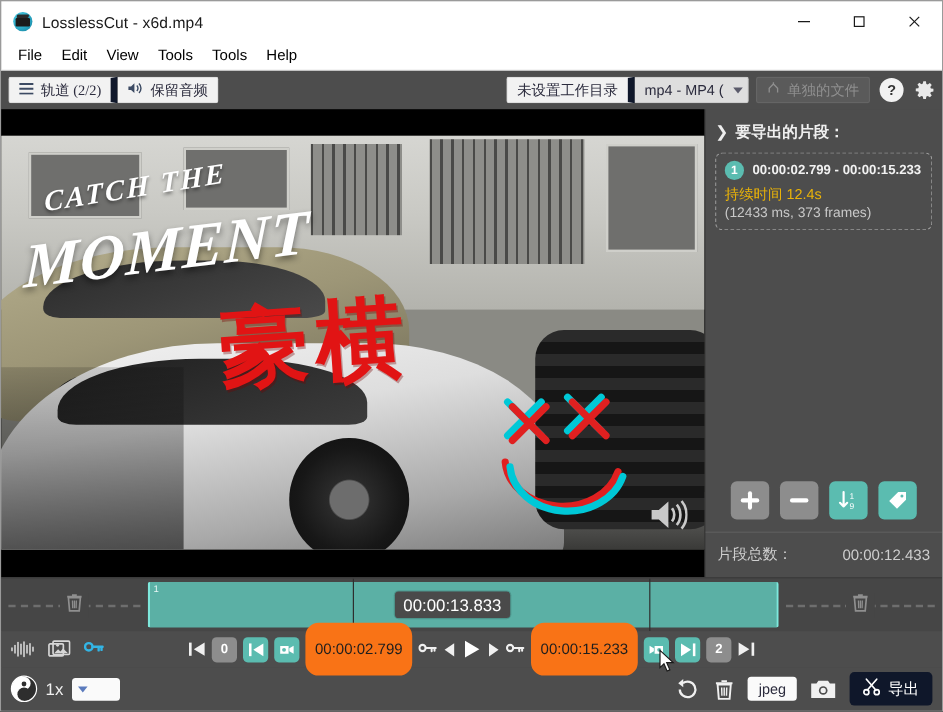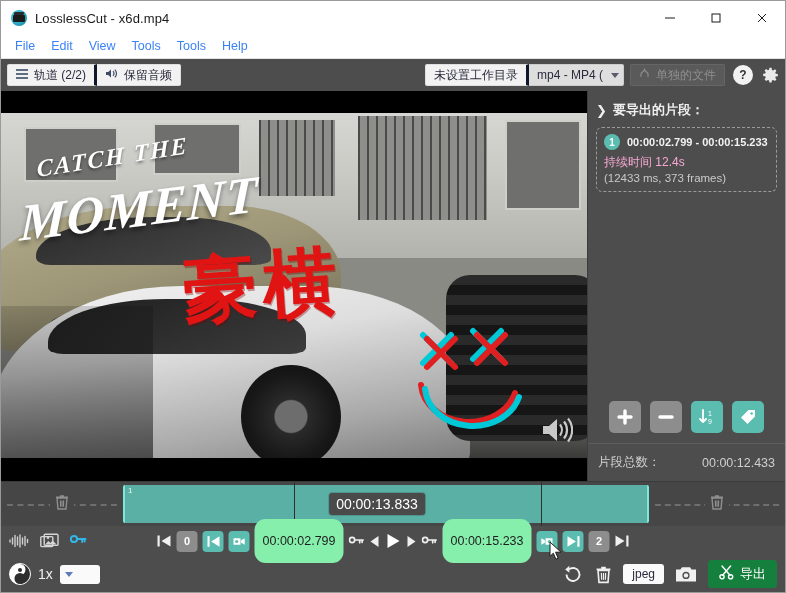--- a/index.html
+++ b/index.html
@@ -47,37 +47,37 @@
     color:#1a1a1a;
   }
   .winbtn svg { display:block; }
 
   
   .menubar {
     height: 24px; background:#ffffff; display:flex; align-items:center;
     flex: 0 0 24px; padding-left: 6px; border-bottom: 1px solid #e3e3e3;
   }
   .menuitem {
-    font-size: 12.5px; color:#3b82f6; padding: 3px 8px; line-height: 1;
+    font-size: 12.5px; color:#000000; padding: 3px 8px; line-height: 1;
   }
 
   
   .toolbar {
     height: 32px; background:#4d4d4d; flex:0 0 32px;
     display:flex; align-items:center; padding: 0 6px; gap: 0;
   }
   .tb-group { display:flex; align-items:center; }
   .tb-btn {
     height: 22px; background:#f2f2f2; color:#2b2b3d;
     display:flex; align-items:center; gap:6px;
     padding: 0 8px; font-size: 12px; white-space: nowrap;
     border: 1px solid rgba(0,0,0,.08);
     border-radius: 2px;
   }
-  .tb-btn.joined-l { border-radius: 2px 0 0 2px; border-right: 3px solid #0f172a; }
+  .tb-btn.joined-l { border-radius: 2px 0 0 2px; border-right: 6px solid #0f172a; font-family: Liberation Serif, serif; }
   .tb-btn.joined-r { border-radius: 0 2px 2px 0; border-left: none; }
   .tb-btn.dim { background:#5a5a5a; color:#8f8f8f; border-color: rgba(255,255,255,.07); }
   .tb-spacer { flex: 1 1 auto; }
   .tb-select {
     height: 22px; background:#dedede; color:#2b2b3d; font-size:12px;
     display:flex; align-items:center; padding:0 4px 0 8px; gap:8px;
     border-radius: 0 2px 2px 0; border:1px solid rgba(0,0,0,.08); border-left:none;
   }
   .caret { width:0;height:0;border-left:4px solid transparent;border-right:4px solid transparent;border-top:5px solid #5b5b6b; }
   .round-btn {
@@ -185,21 +185,21 @@
     border: 1px dashed #9b9b9b; border-radius: 6px;
     padding: 6px 7px 7px 7px; background: transparent;
   }
   .seg-top { display:flex; align-items:center; gap:7px; }
   .seg-badge {
     width:16px;height:16px;border-radius:50%;background:#5bbcb0;color:#ffffff;
     font-size:10px; display:flex; align-items:center; justify-content:center;
     flex:0 0 16px; font-weight:bold;
   }
   .seg-range { font-size:11px; color:#f2f2f2; font-weight:bold; white-space:nowrap;}
-  .seg-dur { font-size:12px; color:#f9a8d4; margin-top:4px; }
+  .seg-dur { font-size:12px; color:#eab308; margin-top:4px; }
   .seg-frames { font-size:11.5px; color:#c9c9c9; margin-top:1px; }
   .rp-actions {
     display:flex; align-items:center; justify-content:center; gap:9px;
     padding: 8px 0 10px 0;
   }
   .act-btn {
     width:32px;height:32px;border-radius:5px; display:flex;align-items:center;justify-content:center;
     background:#8d8d8d; color:#fff;
   }
   .act-btn.teal { background:#5bbcb0; }
@@ -252,21 +252,21 @@
     position:absolute; left:50%; transform:translateX(-50%);
     display:flex; align-items:center; gap:5px;
   }
   .pl-icon { color:#f0f0f0; display:flex; align-items:center; justify-content:center; }
   .sq-btn {
     width:21px;height:21px;border-radius:4px;background:#8d8d8d;color:#fff;
     display:flex;align-items:center;justify-content:center;font-size:11px;font-weight:bold;
   }
   .sq-btn.teal { background:#5bbcb0; }
   .timefield {
-    background:#86efac; color:#1e1e1e; font-size:12.5px;
+    background:#f97316; color:#1e1e1e; font-size:12.5px;
     padding: 15px 8px; border-radius:11px; white-space:nowrap;
   }
   .bottombar2 {
     height: 36px; flex:0 0 36px; background:#4d4d4d;
     display:flex; align-items:center; padding: 0 8px; gap:8px;
   }
   .speed-wrap { display:flex; align-items:center; gap:7px; }
   .yinyang {
     width:22px;height:22px;border-radius:50%;
     background: linear-gradient(90deg,#ffffff 50%, #2e2e2e 50%);
@@ -285,21 +285,21 @@
   .speed-select {
     width:40px;height:19px;background:#fafafa;border-radius:3px;
     display:flex;align-items:center; padding-left:5px;
   }
   .caret-sm { width:0;height:0;border-left:4px solid transparent;border-right:4px solid transparent;border-top:5px solid #5b7bbd; }
   .bb2-right { margin-left:auto; display:flex; align-items:center; gap:11px; }
   .chip {
     background:#fafafa; color:#2b2b3d; font-size:12px; padding:3px 9px; border-radius:3px;
   }
   .export-btn {
-    background:#15803d; color:#ffffff; font-size:13px;
+    background:#0f172a; color:#ffffff; font-size:13px;
     display:flex; align-items:center; gap:6px;
     padding: 5px 11px; border-radius:4px;
   }
   .cursor-arrow { position:absolute; left:548px; top:540px; width:14px; height:20px; z-index:50; pointer-events:none; }
 </style>
 </head>
 <body>
 
 <div id="app">
 

